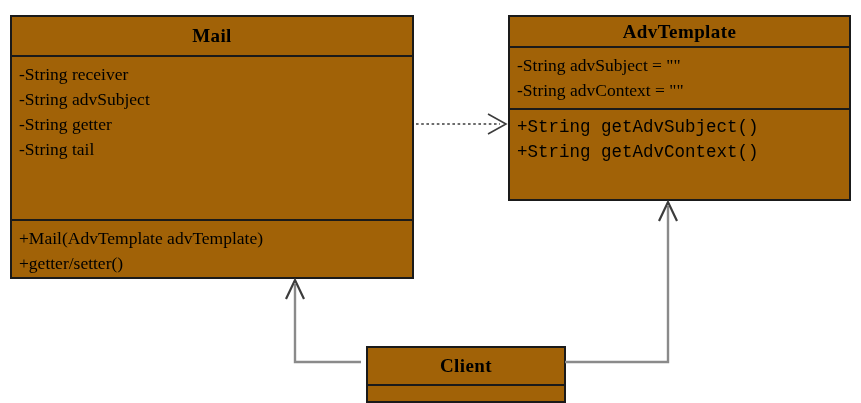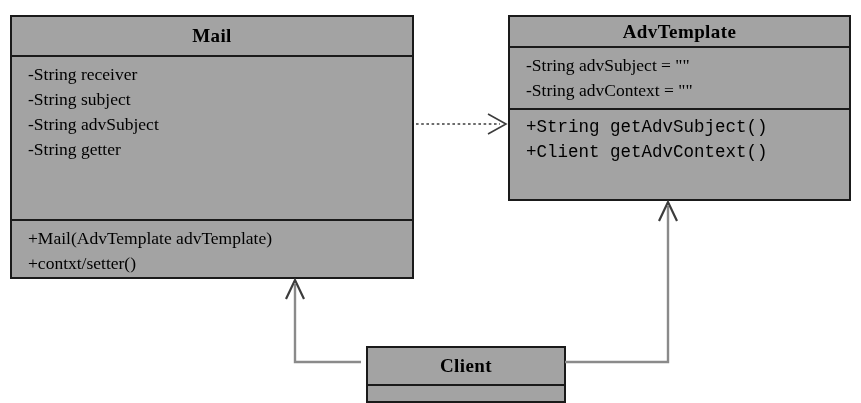--- a/index.html
+++ b/index.html
@@ -13,38 +13,38 @@
   #diagram-canvas {
     position: relative;
     width: 861px;
     height: 403px;
     background: #ffffff;
     overflow: hidden;
   }
   .uml-class {
     position: absolute;
     box-sizing: border-box;
-    background: #a3a3a3;
+    background: #a16207;
     border: 2px solid #1a1a1a;
   }
   .class-title {
     box-sizing: border-box;
     text-align: center;
     font-weight: bold;
     font-size: 19px;
     letter-spacing: 0.4px;
     color: #000000;
     display: flex;
     align-items: center;
     justify-content: center;
   }
   .class-section {
     box-sizing: border-box;
     border-top: 2px solid #1a1a1a;
-    padding: 5px 6px 5px 16px;
+    padding: 5px 6px 5px 7px;
   }
   .member-line {
     font-size: 17.5px;
     line-height: 25px;
     color: #000000;
     white-space: pre;
   }
 
   
   #class-mail { left: 10px; top: 15px; width: 404px; height: 264px; }
@@ -76,39 +76,39 @@
 </style>
 </head>
 <body>
 
 <div id="diagram-canvas">
 
   <div class="uml-class" id="class-mail">
     <div class="class-title">Mail</div>
     <div class="class-section" id="mail-attributes">
       <div class="member-line">-String receiver</div>
-      <div class="member-line">-String subject</div>
       <div class="member-line">-String advSubject</div>
       <div class="member-line">-String getter</div>
+      <div class="member-line">-String tail</div>
     </div>
     <div class="class-section" id="mail-methods">
       <div class="member-line">+Mail(AdvTemplate advTemplate)</div>
-      <div class="member-line">+contxt/setter()</div>
+      <div class="member-line">+getter/setter()</div>
     </div>
   </div>
 
   <div class="uml-class" id="class-advtemplate">
     <div class="class-title">AdvTemplate</div>
     <div class="class-section" id="advtemplate-attributes">
       <div class="member-line">-String advSubject = ""</div>
       <div class="member-line">-String advContext = ""</div>
     </div>
     <div class="class-section" id="advtemplate-methods">
       <div class="member-line">+String getAdvSubject()</div>
-      <div class="member-line">+Client getAdvContext()</div>
+      <div class="member-line">+String getAdvContext()</div>
     </div>
   </div>
 
   <div class="uml-class" id="class-client">
     <div class="class-title">Client</div>
     <div class="class-section" id="client-attributes"></div>
     <div class="class-section" id="client-methods"></div>
   </div>
 
   <svg id="connectors" viewBox="0 0 861 403" xmlns="http://www.w3.org/2000/svg">

